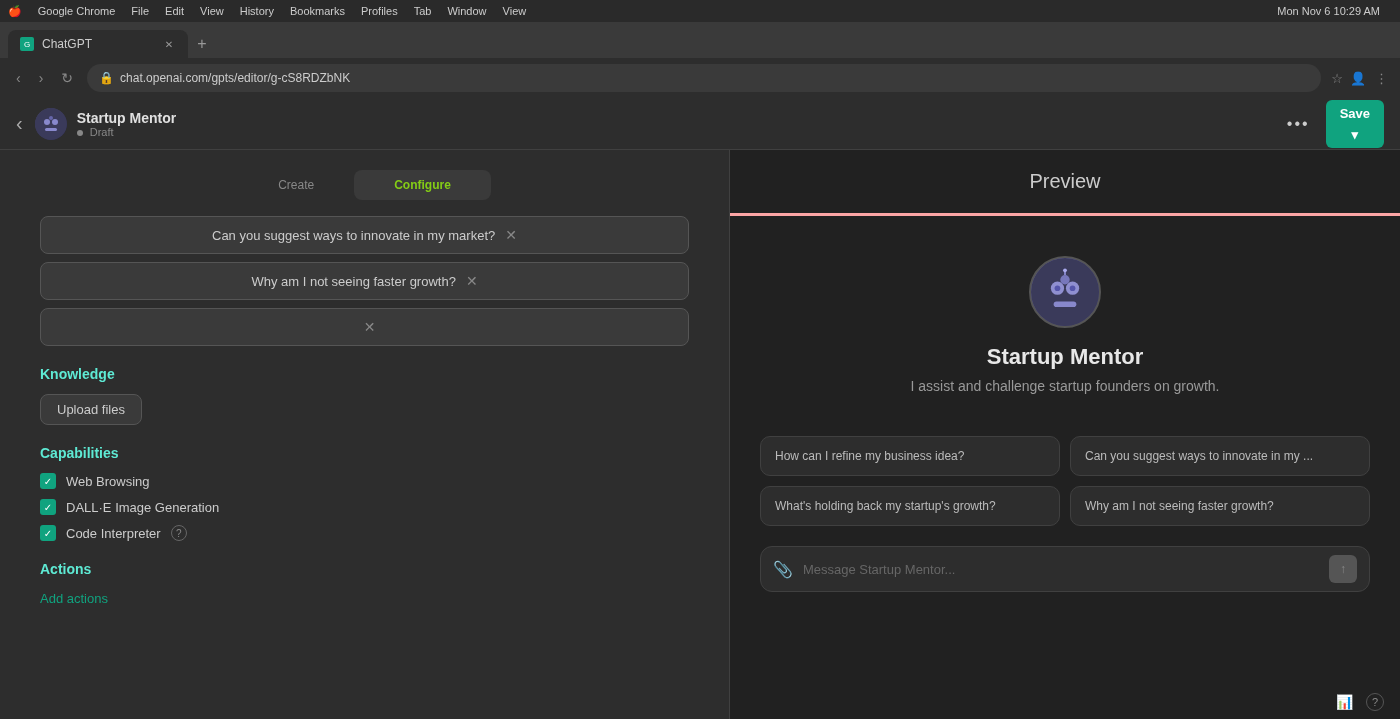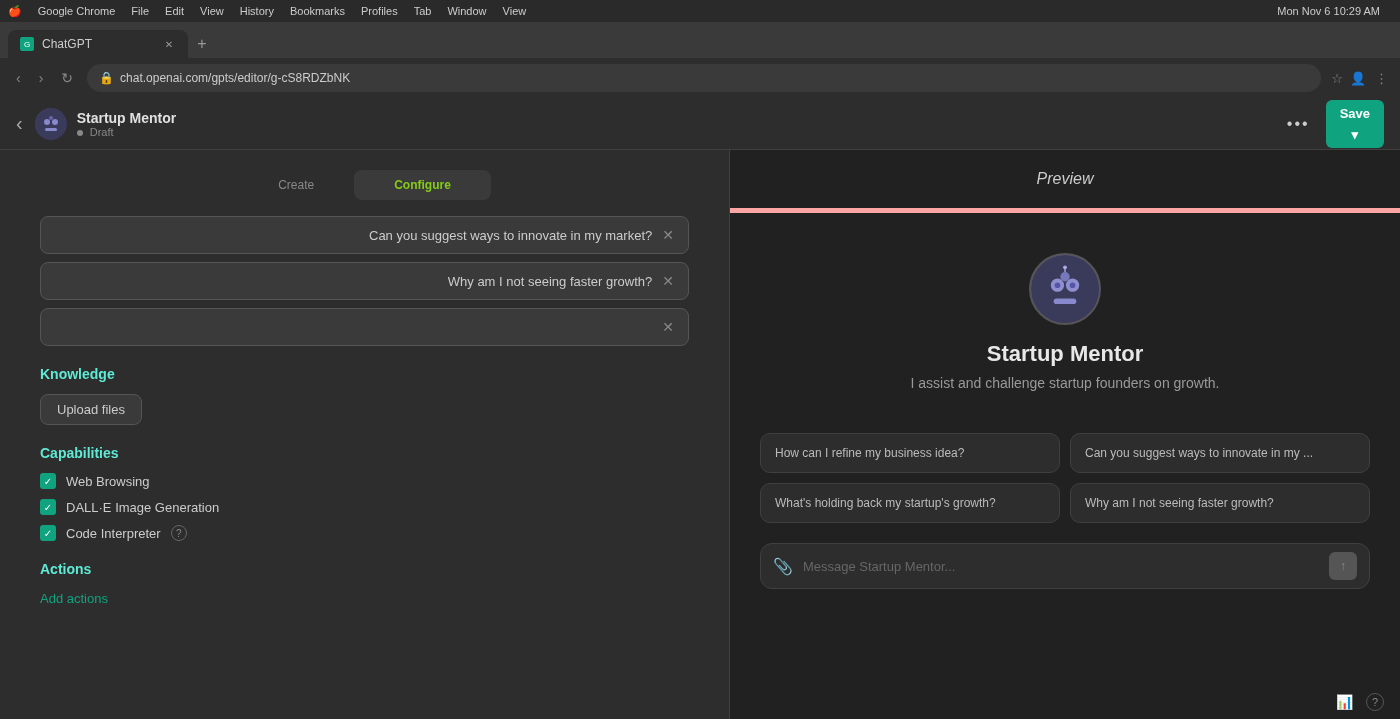--- a/index.html
+++ b/index.html
@@ -242,21 +242,21 @@
     .starter-input {
       flex: 1;
       background: #3a3a3a;
       border: 1px solid #555;
       border-radius: 8px;
       padding: 10px 14px;
       color: #ccc;
       font-size: 13px;
       display: flex;
       align-items: center;
-      justify-content: flex-end;
+      justify-content: center;
     }
     .starter-text { color: #ccc; font-size: 13px; }
     .starter-x {
       color: #888;
       font-size: 14px;
       cursor: pointer;
       margin-left: 10px;
     }
 
     
@@ -321,25 +321,24 @@
     .right-panel {
       flex: 1;
       background: #212121;
       display: flex;
       flex-direction: column;
     }
 
     .preview-header {
       padding: 20px;
       text-align: center;
-      border-bottom: 5px solid #fca5a5;
-      font-size: 16px;
+      border-bottom: 3px solid #fca5a5;
+      font-size: 20px;
       color: #ccc;
       font-weight: 500;
-      font-style: italic;
     }
 
     .preview-content {
       flex: 1;
       display: flex;
       flex-direction: column;
       align-items: center;
       justify-content: flex-start;
       padding: 40px 30px 20px;
       overflow: hidden;

